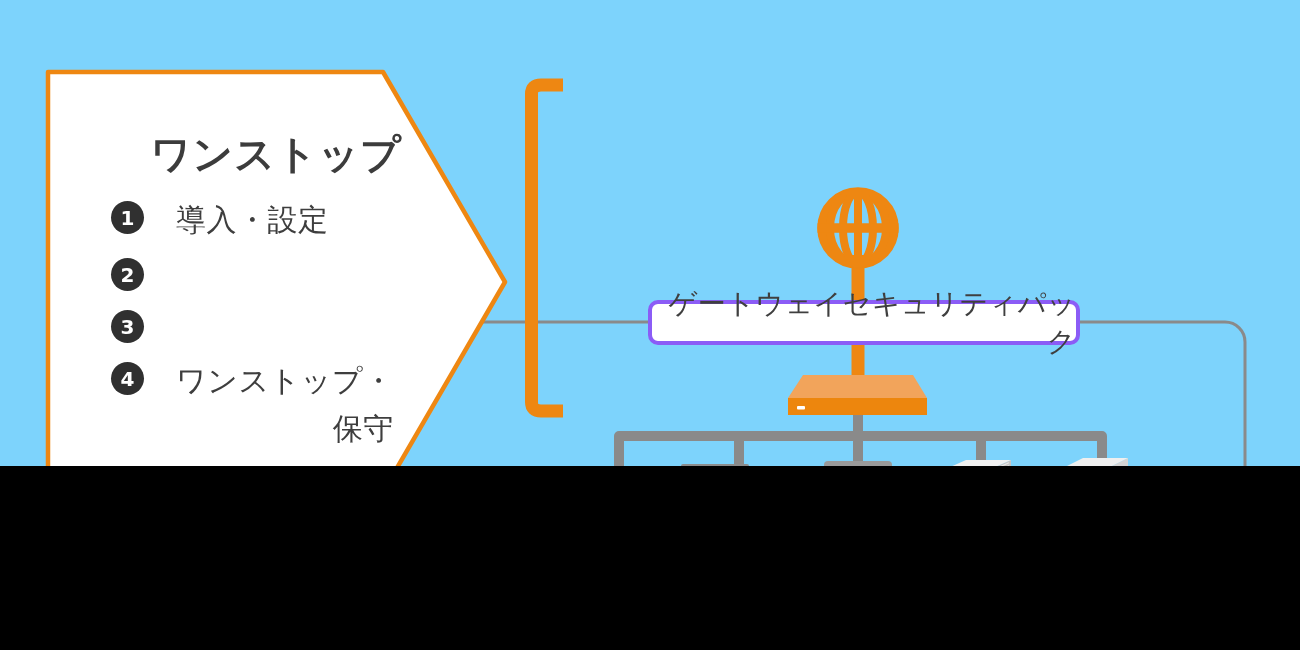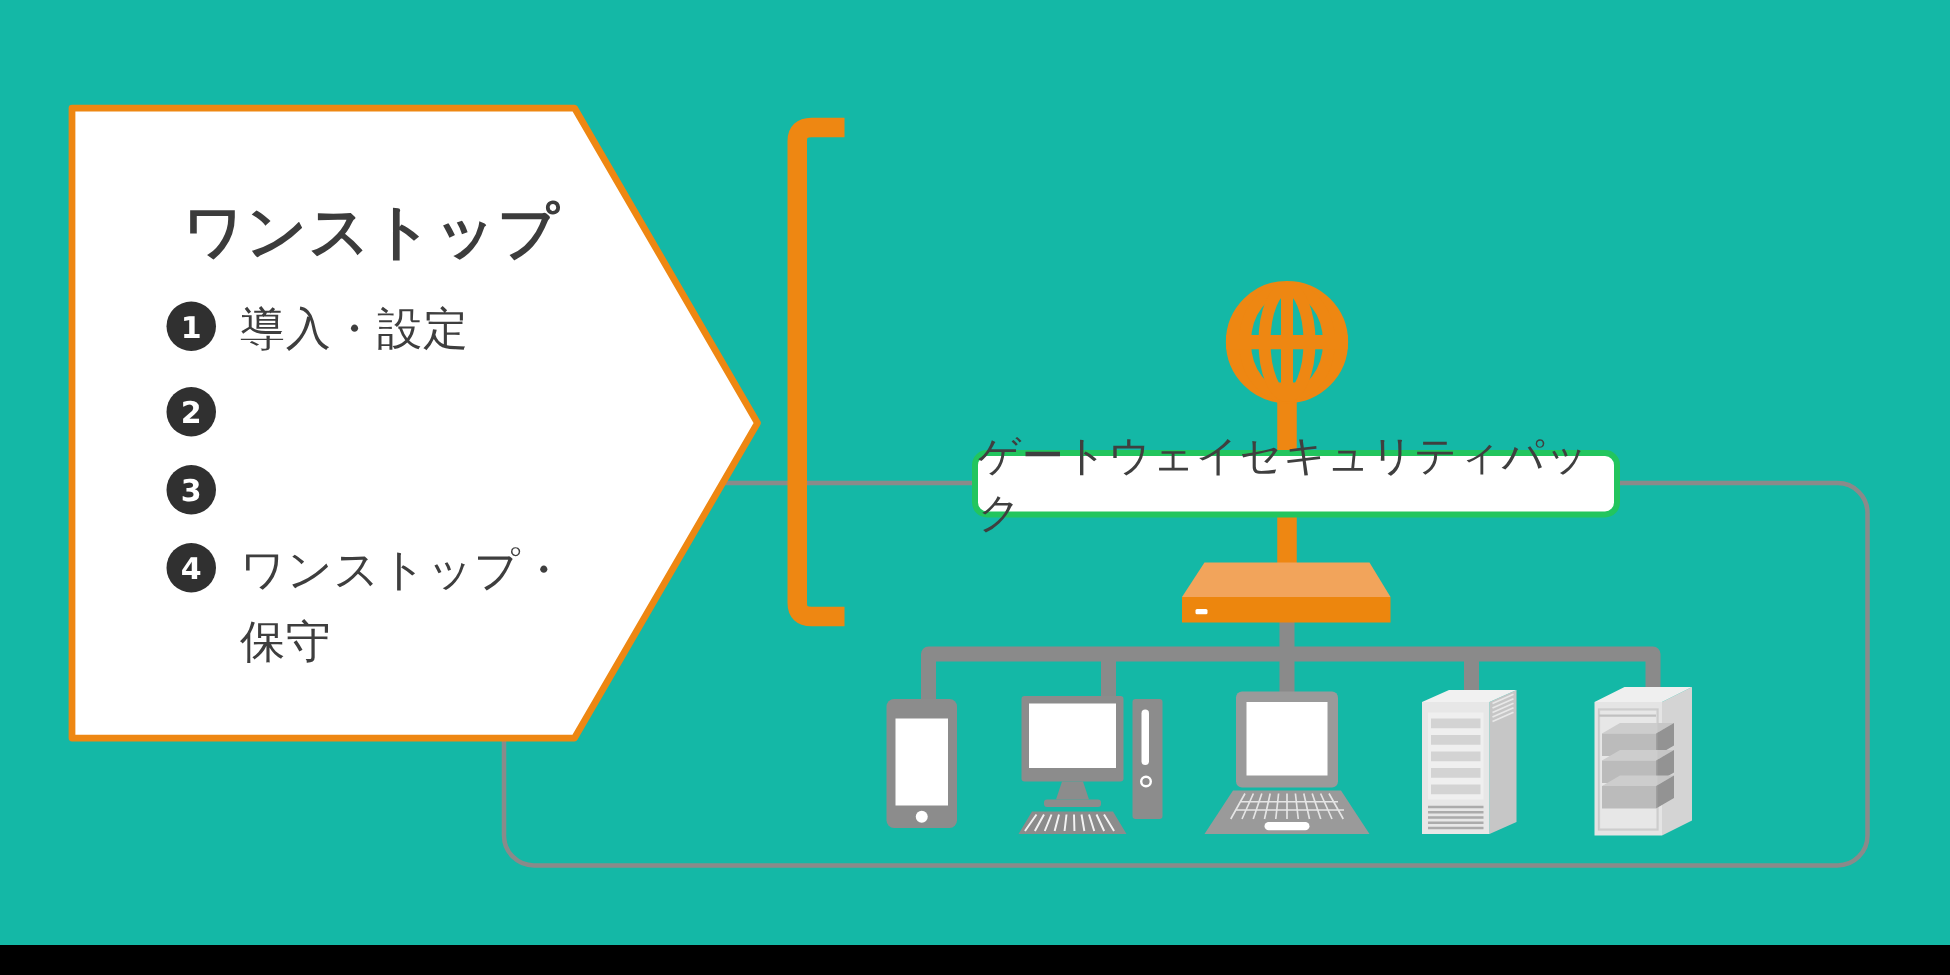--- a/index.html
+++ b/index.html
@@ -1,40 +1,40 @@
 <!DOCTYPE html>
 <html><head>
 <meta charset="utf-8">
 <style>
   html,body{margin:0;padding:0;background:#000;}
   .canvas{
-    position:relative;width:1300px;height:630px;background:#14b8a6;
-    overflow:hidden;font-family:"DejaVu Sans",sans-serif;
+    position:relative;width:1300px;height:466px;background:#7dd3fc;
+    overflow:hidden;font-family:"DejaVu Sans",sans-serif;text-align:right;
   }
   .layer{position:absolute;left:0;top:0;}
   
   .os-title{
     position:absolute;left:122px;top:127px;width:280px;
     font-size:40px;font-weight:bold;color:#3C3C3C;letter-spacing:1px;
   }
   .os-rows{position:absolute;left:111px;top:196px;width:360px;}
   .os-row{display:flex;align-items:flex-start;margin-bottom:9px;min-height:43px;}
   .os-num{
     flex:0 0 auto;width:33px;height:33px;border-radius:50%;
     background:#303030;color:#FFFFFF;font-size:20px;font-weight:bold;
     display:flex;align-items:center;justify-content:center;margin-top:5px;
   }
   .os-text{
-    margin-left:16px;font-size:30px;color:#3E3E3E;line-height:48px;letter-spacing:0.5px;
+    margin-left:32px;font-size:30px;color:#3E3E3E;line-height:48px;letter-spacing:0.5px;
   }
   .os-text span{display:block;}
   
   .gw-label{
     position:absolute;left:648px;top:300px;width:432px;height:45px;
-    box-sizing:border-box;background:#FFFFFF;border:4px solid #22c55e;border-radius:10px;
+    box-sizing:border-box;background:#FFFFFF;border:4px solid #8b5cf6;border-radius:10px;
     display:flex;align-items:center;justify-content:center;
     font-size:28px;color:#3F3F3F;letter-spacing:0.5px;
   }
 </style>
 </head>
 <body>
 
 <div class="canvas">
 
   <svg class="layer" width="1300" height="650" viewBox="0 0 1300 650">

